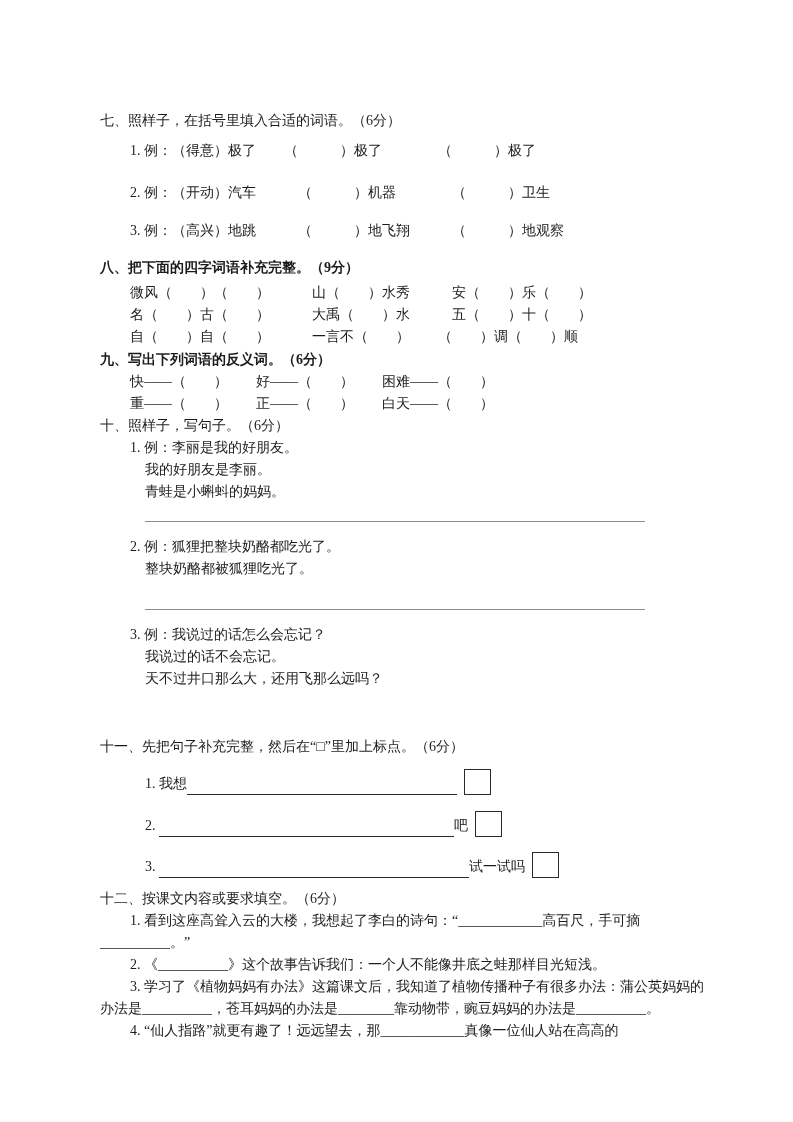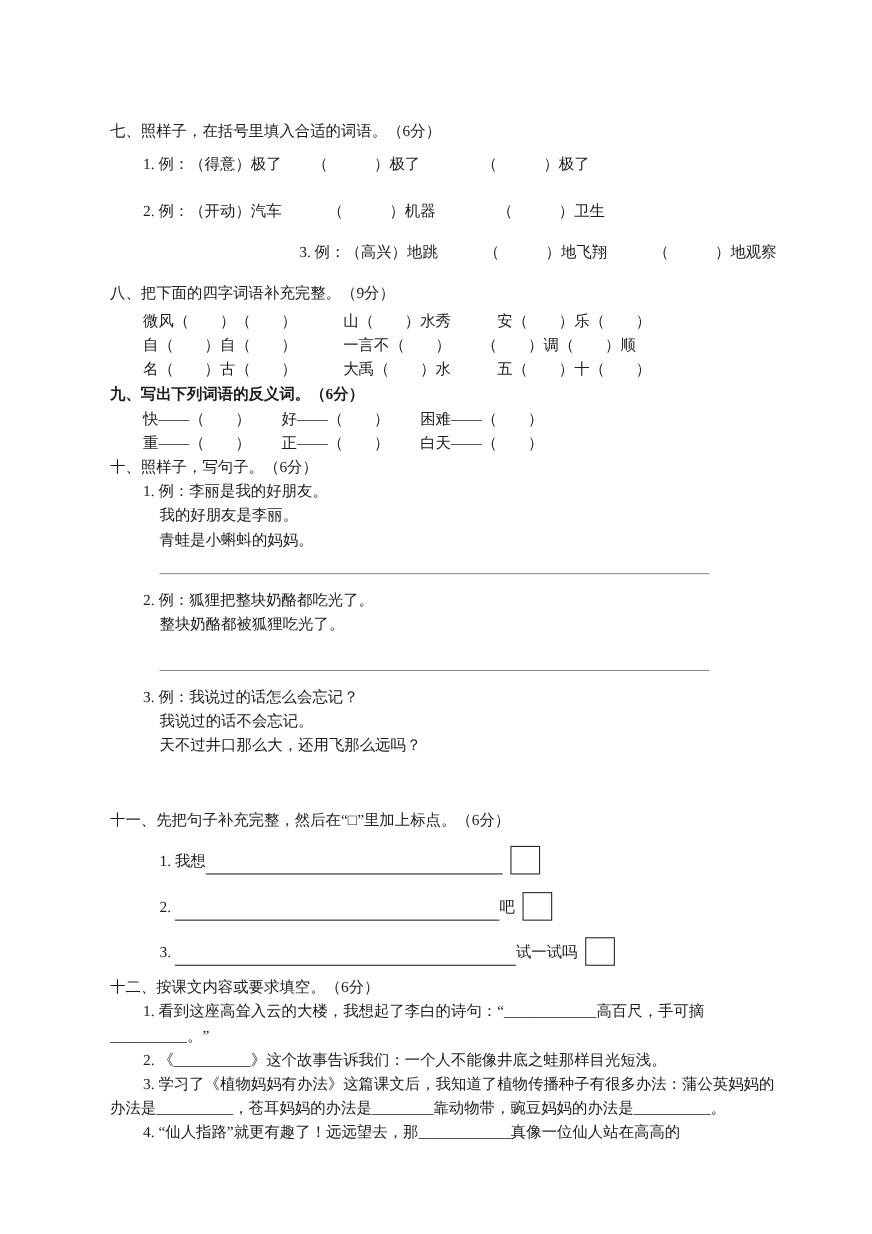--- a/index.html
+++ b/index.html
@@ -27,22 +27,22 @@
   .ind2 { margin-left: 45px; }
   .underlined { text-underline-offset: 4px; }
 
   .mt1  { margin-top: 1px; font-weight: bold; }
   .mt3  { margin-top: 3px; }
   .mt7  { margin-top: 7px; }
   .mt8  { margin-top: 8px; }
   .mt10 { margin-top: 10px; }
   .mt11 { margin-top: 11px; }
   .mt12 { margin-top: 12px; }
-  .mt15 { margin-top: 15px; }
-  .mt16 { margin-top: 16px; text-align: right; }
+  .mt15 { margin-top: 15px; font-weight: bold; }
+  .mt16 { margin-top: 16px; }
   .mt20 { margin-top: 20px; }
   .mt46 { margin-top: 46px; }
 
   .answer-line {
     height: 0;
     border-top: 1px solid #8f8f8f;
     width: 500px;
     margin: 18px 0 14px 45px;
   }
   .answer-line.second { margin-top: 29px; }
@@ -86,22 +86,22 @@
     <section>
       <div class="line title">七、照样子，在括号里填入合适的词语。（6分）</div>
       <div class="line ind mt8">1. 例：（得意）极了　　（　　　）极了　　　　（　　　）极了</div>
       <div class="line ind mt20">2. 例：（开动）汽车　　　（　　　）机器　　　　（　　　）卫生</div>
       <div class="line ind mt16">3. 例：（高兴）地跳　　　（　　　）地飞翔　　　（　　　）地观察</div>
     </section>
 
     <section>
       <div class="line title mt15">八、把下面的四字词语补充完整。（9分）</div>
       <div class="line ind mt3">微风（　　）（　　）　　　山（　　）水秀　　　安（　　）乐（　　）</div>
+      <div class="line ind">名（　　）古（　　）　　　大禹（　　）水　　　五（　　）十（　　）</div>
       <div class="line ind">自（　　）自（　　）　　　一言不（　　）　　（　　）调（　　）顺</div>
-      <div class="line ind">名（　　）古（　　）　　　大禹（　　）水　　　五（　　）十（　　）</div>
     </section>
 
     <section>
       <div class="line title mt1">九、写出下列词语的反义词。（6分）</div>
       <div class="line ind">快——（　　）　　好——（　　）　　困难——（　　）</div>
       <div class="line ind">重——（　　）　　正——（　　）　　白天——（　　）</div>
     </section>
 
     <section>
       <div class="line title">十、照样子，写句子。（6分）</div>

